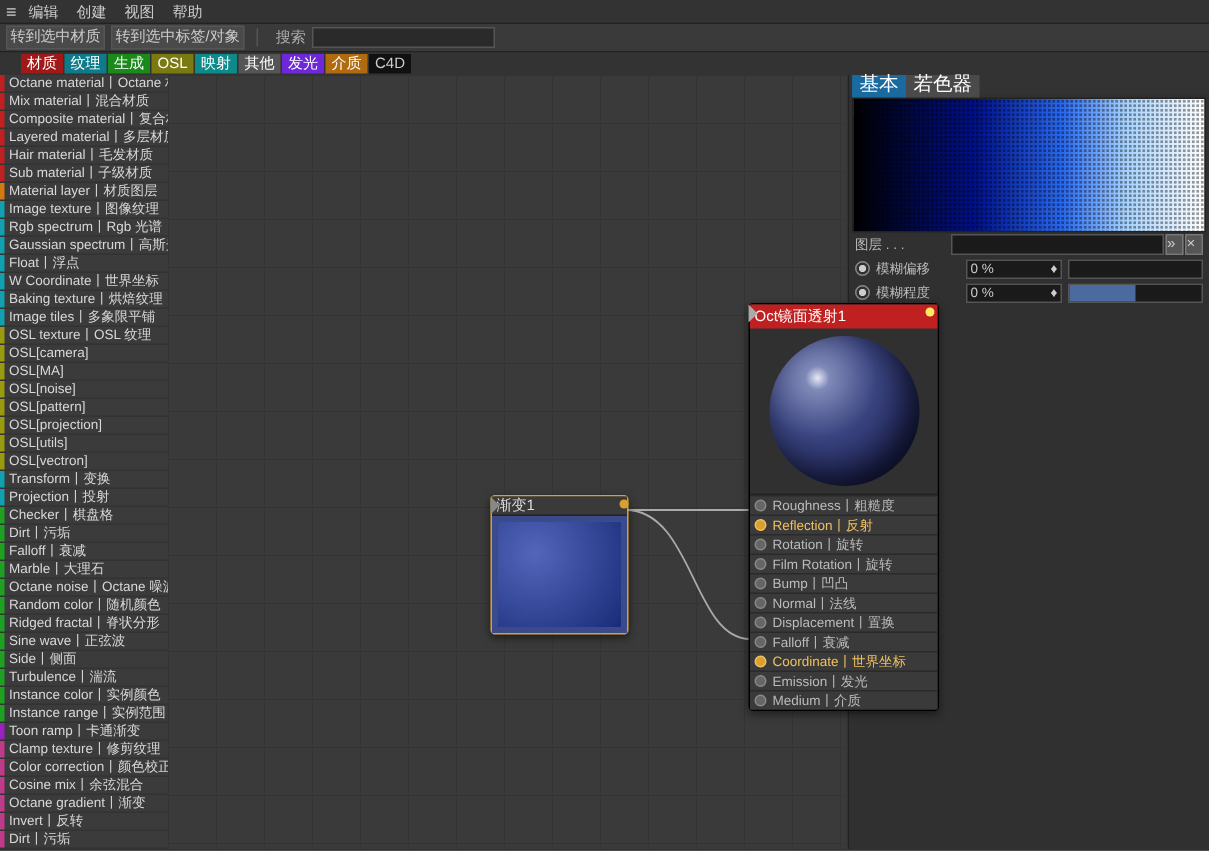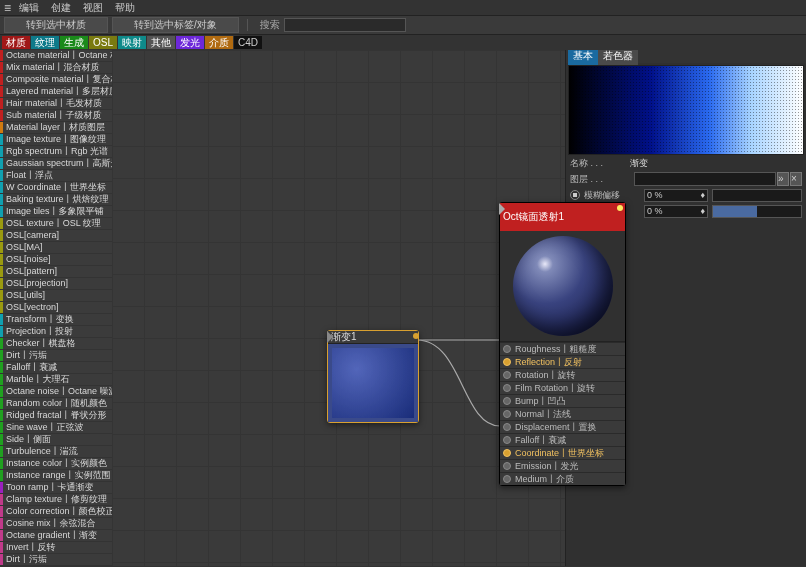--- a/index.html
+++ b/index.html
@@ -1,24 +1,24 @@
 <!DOCTYPE html>
 <html><head>
 <meta charset="utf-8">
 <style>
 html,body{margin:0;padding:0;width:806px;height:567px;background:#333;font-family:"Microsoft YaHei",Arial,sans-serif;font-size:10px;color:#ccc;overflow:hidden}
 .menubar{height:15px;background:#333;display:flex;align-items:center;padding-left:4px}
 .menubar span{margin-right:12px;color:#ccc;cursor:pointer}
 .hambg{margin-right:8px!important;font-size:12px;line-height:12px}
 .toolbar{height:18px;background:#3a3a3a;display:flex;align-items:center;border-top:1px solid #222;border-bottom:1px solid #222}
-.tbtn{background:#4a4a4a;border:1px solid #555;color:#ccc;padding:0 21px;height:14px;line-height:14px;margin-left:4px;font-size:10px}
+.tbtn{background:#4a4a4a;border:1px solid #555;color:#ccc;padding:0 2px;height:14px;line-height:14px;margin-left:4px;font-size:10px}
 .divider{width:1px;height:12px;background:#555;margin:0 8px}
 .search-lbl{margin-left:4px;color:#aaa}
 .search-box{background:#2a2a2a;border:1px solid #555;height:12px;width:120px;margin-left:4px}
-.tagrow{height:15px;display:flex;align-items:center;padding-left:2px;background:#333}
+.tagrow{height:15px;display:flex;align-items:center;padding-left:14px;background:#333}
 .tag{height:13px;line-height:13px;padding:0 4px;color:#fff;margin-right:1px;font-size:10px}
 .t-red{background:#a01818}
 .t-teal{background:#0e7a8a}
 .t-green{background:#1a8a1a}
 .t-ol{background:#7a7a10}
 .t-aq{background:#0e8a8a}
 .t-gray{background:#555}
 .t-pur{background:#6d28d9}
 .t-or{background:#b06a10}
 .t-dk{background:#111;color:#ccc}
@@ -34,33 +34,33 @@
 .c-pk{border-color:#c03a8a}
 .canvas{flex:1;position:relative;background:#3a3a3a;background-image:linear-gradient(#343434 1px,transparent 1px),linear-gradient(90deg,#343434 1px,transparent 1px);background-size:32px 32px}
 .node{position:absolute;border:1px solid #000;border-radius:3px;box-shadow:0 2px 6px rgba(0,0,0,.5)}
 .gradnode{left:215px;top:280px;width:90px;border-color:#d8a030}
 .gn-head{background:#3a3a3a;height:12px;display:flex;align-items:center;padding:0 3px;color:#ddd;border-bottom:1px solid #222;position:relative}
 .gn-head .tri{position:absolute;left:-1px;top:0;width:0;height:0;border-style:solid;border-width:6px 0 6px 6px;border-color:transparent transparent transparent #888}
 .gn-head .odot{position:absolute;right:-1px;top:2px;width:6px;height:6px;border-radius:50%;background:#d8a030}
 .gn-body{height:78px;background:#3a4a8a;position:relative}
 .gn-body::after{content:"";position:absolute;inset:4px;background:radial-gradient(circle at 30% 30%,#5a6ab0,#2a3a7a);filter:contrast(1.2);}
 .matnode{left:387px;top:152px;width:125px}
-.mn-head{background:#c02020;height:28px;display:flex;align-items:center;color:#fff;padding:0 3px;position:relative}
+.mn-head{background:#c02020;height:16px;display:flex;align-items:center;color:#fff;padding:0 3px;position:relative}
 .mn-head .tri{position:absolute;left:-1px;top:0;width:0;height:0;border-style:solid;border-width:6px 0 6px 6px;border-color:transparent transparent transparent #aaa}
 .mn-head .cdot{position:absolute;right:2px;top:2px;width:6px;height:6px;border-radius:50%;background:#ffea60}
 .mn-prev{height:110px;background:#303030;display:flex;align-items:center;justify-content:center;border-bottom:1px solid #222}
 .ball{width:100px;height:100px;border-radius:50%;background:radial-gradient(circle at 32% 28%,#e8e8f8 0,#808ab8 8%,#3a4480 40%,#1a2050 80%);box-shadow:inset -8px -8px 20px rgba(0,0,0,.6)}
 .mn-row{height:12px;display:flex;align-items:center;background:#3a3a3a;border-top:1px solid #2a2a2a;padding-left:3px;position:relative;color:#bbb;font-size:9px}
 .mn-row .idot{width:6px;height:6px;border-radius:50%;background:#666;border:1px solid #888;margin-right:4px}
 .mn-row.hot .idot{background:#d8a030;border-color:#f0c060}
 .mn-row.hot{color:#f0c060}
 .wire{position:absolute;pointer-events:none;left:0;top:0}
 .rpanel{width:240px;background:#303030;border-left:1px solid #222;display:flex;flex-direction:column}
 .rtabs{display:flex;height:13px;background:#333;padding-left:2px}
-.rtab{padding:0 5px;height:28px;line-height:12px;color:#fff;font-size:10px}
+.rtab{padding:0 5px;height:28px;line-height:12px;color:#fff;font-size:13px}
 .rtab.on{background:#1a6aa0}
 .rtab.off{background:#4a4a4a}
 .rprev{height:88px;margin:2px 2px 0 2px;background:linear-gradient(90deg,#000 0%,#00108a 35%,#2a6af0 60%,#a8d4ff 78%,#fff 100%);position:relative;border:1px solid #222}
 .rprev::after{content:"";position:absolute;inset:0;background-image:radial-gradient(#000 1px,transparent 1px);background-size:3px 3px;mix-blend-mode:multiply;opacity:.4}
 .rgroup{background:#2a2a2a;padding:2px 4px;font-size:10px;color:#ccc;margin-top:2px}
 .rfield{display:flex;align-items:center;height:16px;padding:0 4px}
 .rfield .lbl{width:60px;color:#bbb;font-size:9px}
 .rfield .val{color:#ddd;font-size:9px}
 .rfield .bar{flex:1;height:12px;background:#1a1a1a;border:1px solid #555;margin-left:4px}
 .rfield .knob{width:10px;height:12px;background:#555;border:1px solid #777;margin-left:1px}
@@ -222,24 +222,20 @@
   </div>
 
   <div class="rpanel">
     <div class="rtabs">
       <div class="rtab on">基本</div>
       <div class="rtab off">若色器</div>
     </div>
     <div class="rprev"></div>
 
     <div class="rfield">
-      <span class="lbl">名称 . . .</span>
-      <span class="val">渐变</span>
-    </div>
-    <div class="rfield">
       <span class="lbl">图层 . . .</span>
       <div class="bar"></div>
       <div class="knob">»</div>
       <div class="knob">×</div>
     </div>
     <div class="rfield">
       <span class="radio on"></span>
       <span class="lbl">模糊偏移</span>
       <div class="numbox">
           <span>0 %</span>

